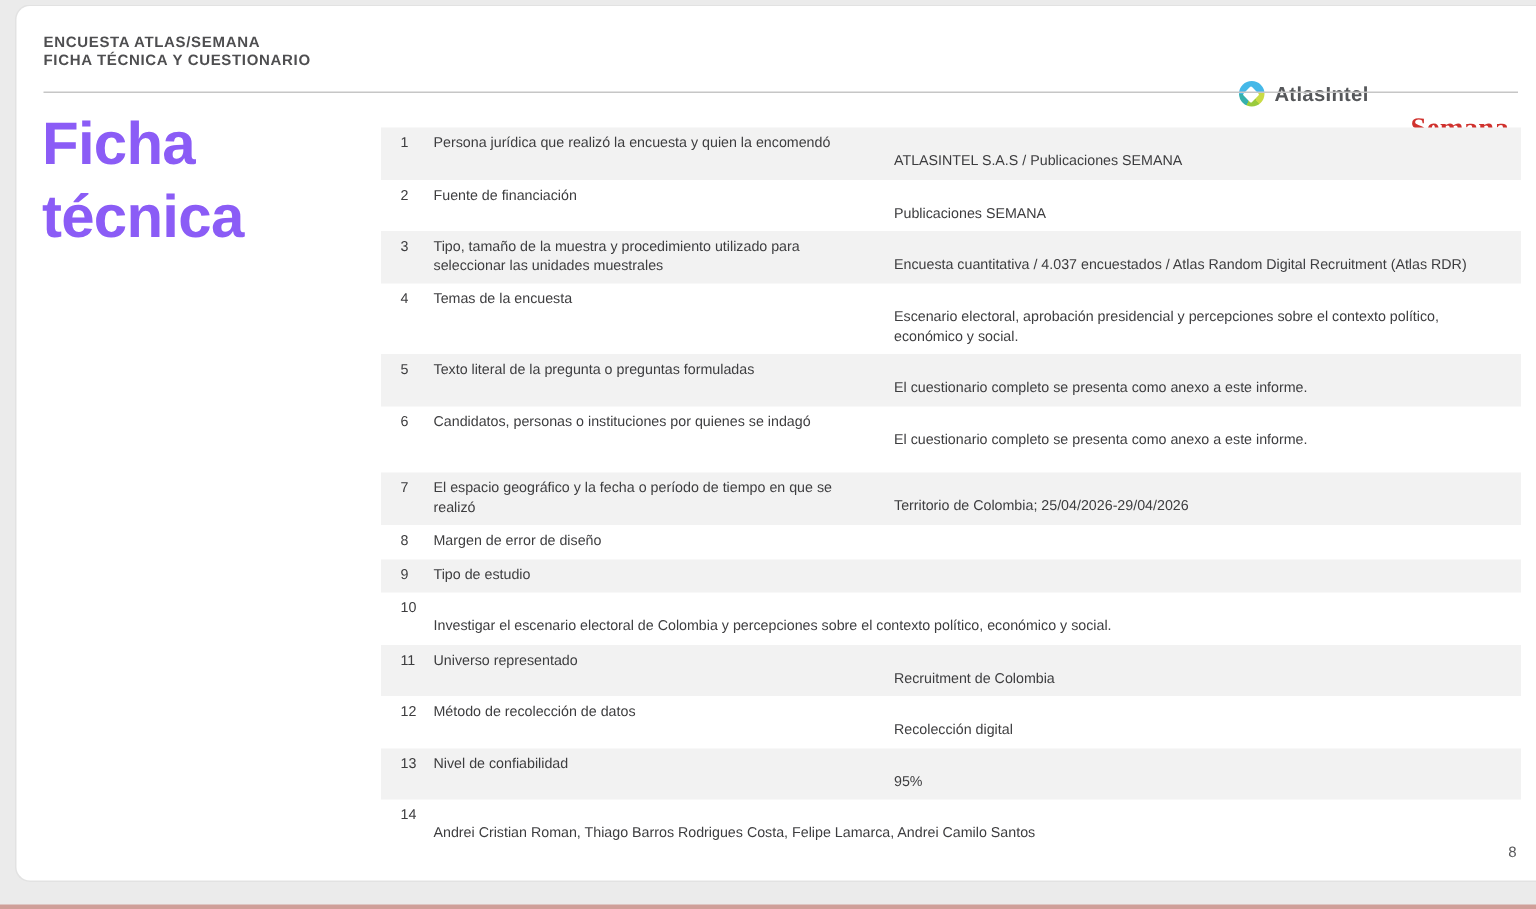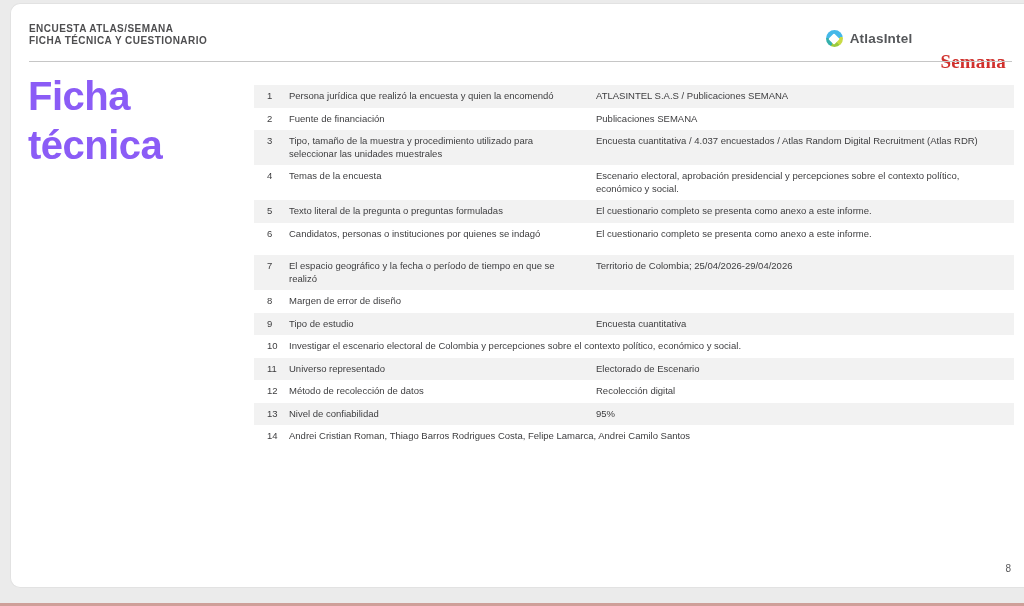--- a/index.html
+++ b/index.html
@@ -15,21 +15,21 @@
     border:1px solid #e2e2e2;
     border-right:none;
     border-radius:10px 0 0 10px;
   }
   .doc-header {
     position:absolute; left:18px; top:19px;
     font-size:10px; font-weight:bold; letter-spacing:.45px;
     color:#4e4e50; line-height:12px;
   }
   .logos {
-    position:absolute; right:18px; top:0;
+    position:absolute; right:18px; top:24px;
     display:flex; align-items:center; gap:28px;
   }
   .atlas-logo { display:flex; align-items:center; gap:7px; }
   .atlas-icon {
     width:17px; height:17px; border-radius:50%;
     background:conic-gradient(from -30deg,
       #45b8e8 0deg 110deg, #c9db45 110deg 175deg,
       #9acb3c 175deg 235deg, #35b0ac 235deg 300deg, #45b8e8 300deg 360deg);
     position:relative;
   }
@@ -56,21 +56,21 @@
   }
   .ftable {
     position:absolute; left:243px; right:10px; top:81px;
     font-size:9.5px; line-height:12.5px; color:#3d3d3f;
   }
   .trow { display:flex; padding:5px 0; }
   .trow:nth-child(odd) { background:var(--stripe,#f2f2f2); }
   .trow.gap { margin-top:10px; }
   .c-num   { width:35px; padding-left:13px; flex:none; }
   .c-label { width:307px; padding-right:16px; flex:none; }
-  .c-value { flex:1; padding-right:10px; }
+  .c-value { flex:1; padding-right:10px;margin-top:12px; }
   .pagenum {
     position:absolute; right:13px; bottom:13px;
     font-size:10px; color:#59595b;
   }
   .bottom-line {
     position:absolute; left:0; right:0; bottom:0; height:3px;
     background:var(--accent-line,#cf9f99);
   }
 </style>
 </head>
@@ -131,30 +131,29 @@
       <div class="c-label">El espacio geográfico y la fecha o período de tiempo en que se realizó</div>
       <div class="c-value">Territorio de Colombia; 25/04/2026-29/04/2026</div>
     </div>
     <div class="trow">
       <div class="c-num">8</div>
       <div class="c-label">Margen de error de diseño</div>
     </div>
     <div class="trow">
       <div class="c-num">9</div>
       <div class="c-label">Tipo de estudio</div>
-      <div class="c-value">Encuesta cuantitativa</div>
     </div>
     <div class="trow">
       <div class="c-num">10</div>
       <div class="c-value">Investigar el escenario electoral de Colombia y percepciones sobre el contexto político, económico y social.</div>
     </div>
     <div class="trow">
       <div class="c-num">11</div>
       <div class="c-label">Universo representado</div>
-      <div class="c-value">Electorado de Escenario</div>
+      <div class="c-value">Recruitment de Colombia</div>
     </div>
     <div class="trow">
       <div class="c-num">12</div>
       <div class="c-label">Método de recolección de datos</div>
       <div class="c-value">Recolección digital</div>
     </div>
     <div class="trow">
       <div class="c-num">13</div>
       <div class="c-label">Nivel de confiabilidad</div>
       <div class="c-value">95%</div>

